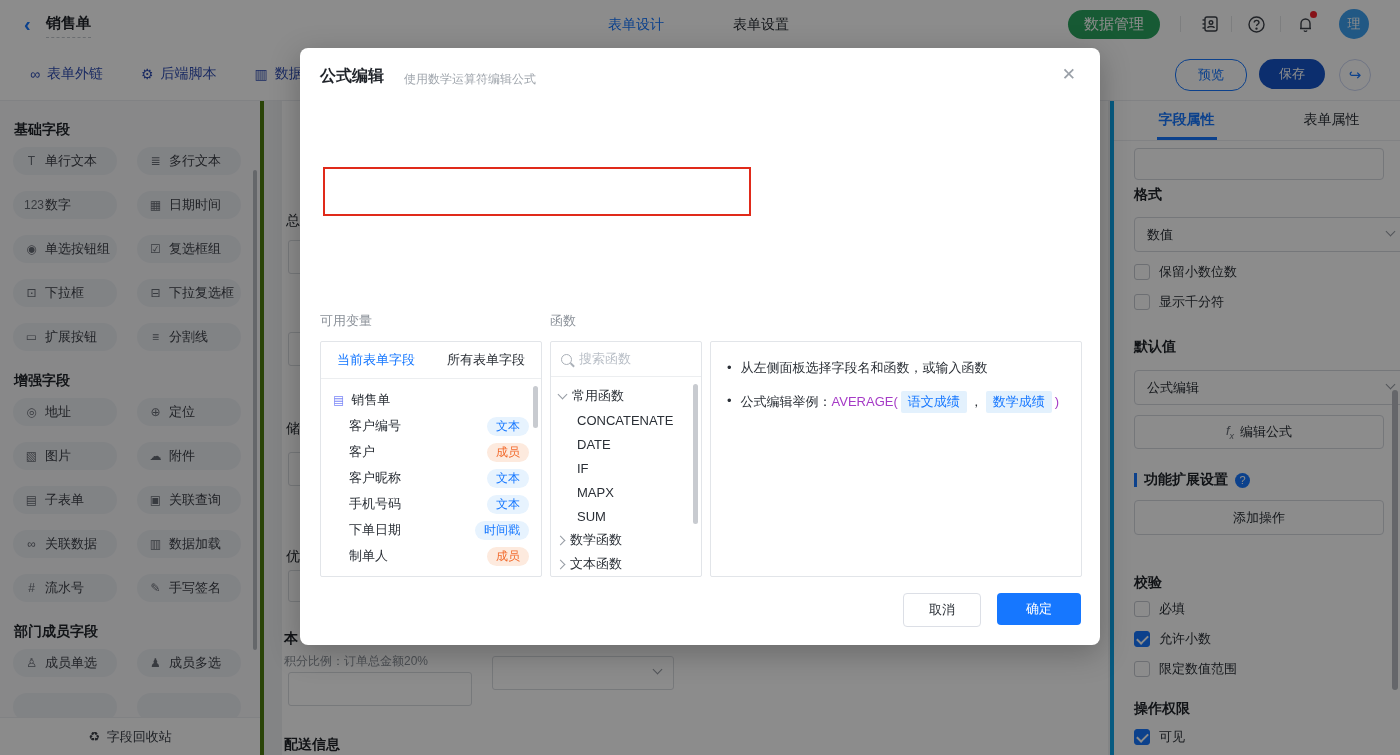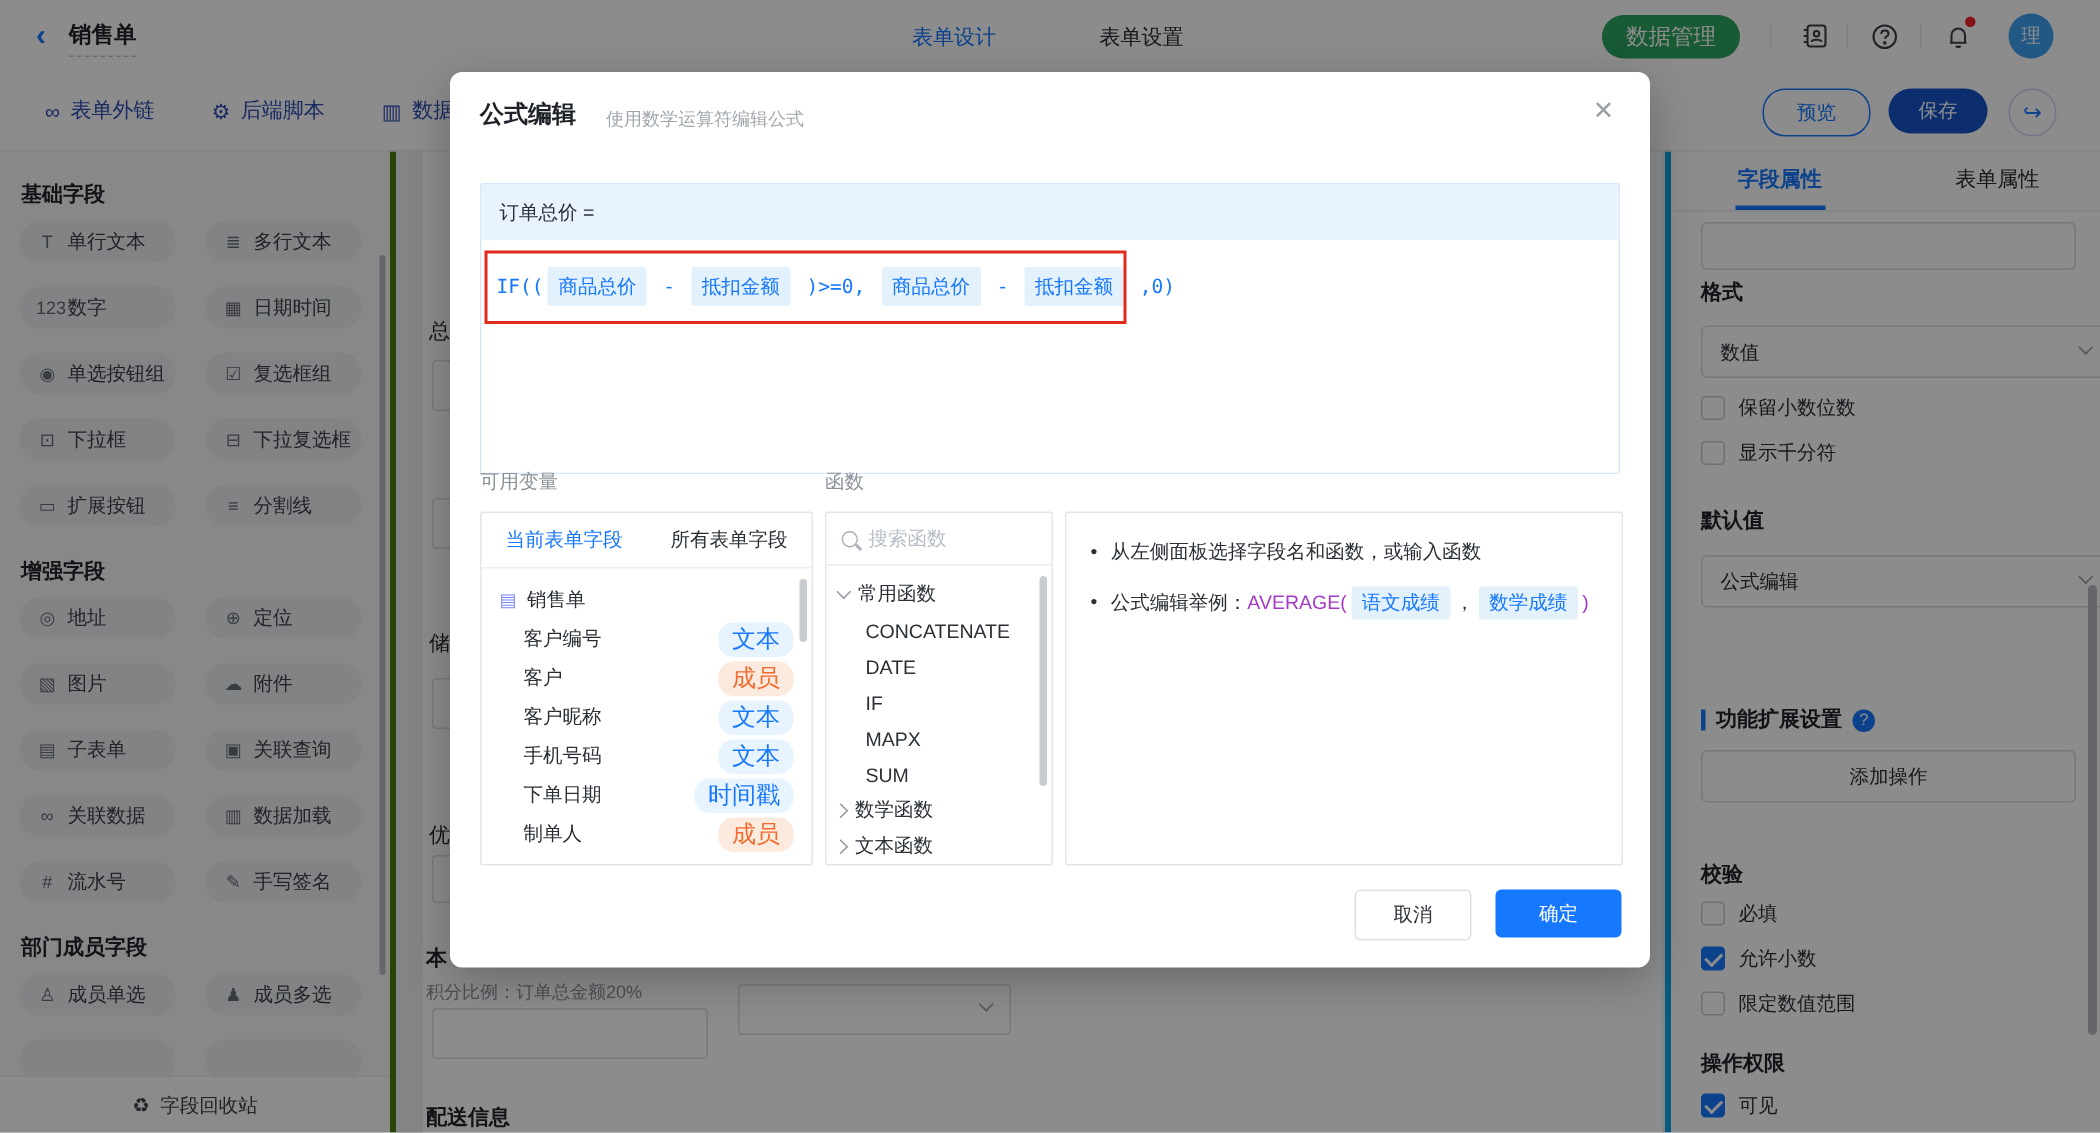--- a/index.html
+++ b/index.html
@@ -59,21 +59,21 @@
   #vars-panel{left:20px;width:220px;}
   #fns-panel{left:250px;width:150px;}
   #tips-panel{left:410px;width:370px;}
   #var-tabs{height:36px;border-bottom:1px solid #eceef0;display:flex;}
   .vtab{flex:1;display:flex;align-items:center;justify-content:center;font-size:13px;color:#2a2f36;cursor:pointer;}
   .vtab.active{color:#1677ff;}
   #var-tree{padding-top:8px;}
   .vroot{height:26px;display:flex;align-items:center;gap:7px;padding-left:12px;font-size:13px;color:#2a2f36;cursor:pointer;}
   .vroot-ic{color:#7b87f7;font-size:12px;}
   .vrow{height:26px;display:flex;align-items:center;justify-content:space-between;padding:0 12px 0 28px;font-size:13px;color:#2a2f36;cursor:pointer;}
-  .badge{font-size:16px;border-radius:10px;padding:1px 9px;}
+  .badge{font-size:12px;border-radius:10px;padding:1px 9px;}
   .badge-blue{color:#1677ff;background:#e7f3fe;}
   .badge-orange{color:#f26a2c;background:#fdeade;}
   .vscroll{position:absolute;right:3px;width:5px;border-radius:3px;background:#c8cbd0;}
   #fn-search{height:34px;border-bottom:1px solid #eceef0;display:flex;align-items:center;gap:7px;padding:0 10px;cursor:text;}
   #fn-search .ph{color:#b8bec6;font-size:13px;}
   .lens{width:9px;height:9px;border:1.5px solid #aab0b8;border-radius:50%;position:relative;flex:none;}
   .lens:after{content:"";position:absolute;width:5px;height:1.5px;background:#aab0b8;transform:rotate(45deg);right:-4px;bottom:-2px;}
   #fn-tree{padding-top:7px;}
   .fgroup{height:24px;display:flex;align-items:center;gap:6px;padding-left:8px;font-size:13px;color:#2a2f36;cursor:pointer;}
   .fitem{height:24px;display:flex;align-items:center;padding-left:26px;font-size:13px;color:#2a2f36;cursor:pointer;}
@@ -319,20 +319,24 @@
       <div class="cbrow">
         <span class="cb"></span>
         <span class="cblb">显示千分符</span>
       </div>
     </div>
   <div class="rp-label" style="top:238px;">默认值</div>
   <div class="rp-box rp-select" style="top:270px;height:33px;">
     <span>公式编辑</span>
     <span class="chev"></span>
   </div>
+  <div class="rp-box rp-btn" style="top:315px;height:32px;">
+    <span class="fx">f<sub>x</sub></span>
+    <span>编辑公式</span>
+  </div>
   <div id="ext-row">
     <span id="ext-bar"></span>
     <span style="font-size:14px;font-weight:bold;color:#1f2329;">功能扩展设置</span>
     <span id="ext-q">?</span>
   </div>
   <div class="rp-box rp-btn" style="top:400px;height:33px;">
     <span>添加操作</span>
   </div>
   <div class="rp-label" style="top:474px;">校验</div>
   <div class="cbcol" id="valid-checks" style="top:500px;">
@@ -359,26 +363,20 @@
 </div>
 <div id="win-scroll"></div>
 
 <div id="overlay"></div>
 
 <div id="modal">
   <span id="modal-title">公式编辑</span>
   <span id="modal-subtitle">使用数学运算符编辑公式</span>
   <span id="modal-close">✕</span>
 
-  <div id="formula-block">
-    <div id="formula-target">订单总价 =</div>
-    <div id="formula-editor">
-      <div id="formula-line"><span class="ftext">IF((</span><span class="chip">商品总价</span><span class="ftext"> - </span><span class="chip">抵扣金额</span><span class="ftext"> )&gt;=0, </span><span class="chip">商品总价</span><span class="ftext"> - </span><span class="chip">抵扣金额</span><span class="ftext"> ,0)</span></div>
-    </div>
-  </div>
   <div id="red-box"></div>
 
   <span class="panel-label" style="left:20px;">可用变量</span>
   <span class="panel-label" style="left:250px;">函数</span>
 
   <div class="mpanel" id="vars-panel">
     <div id="var-tabs">
       <div class="vtab active">当前表单字段</div>
       <div class="vtab">所有表单字段</div>
     </div>

